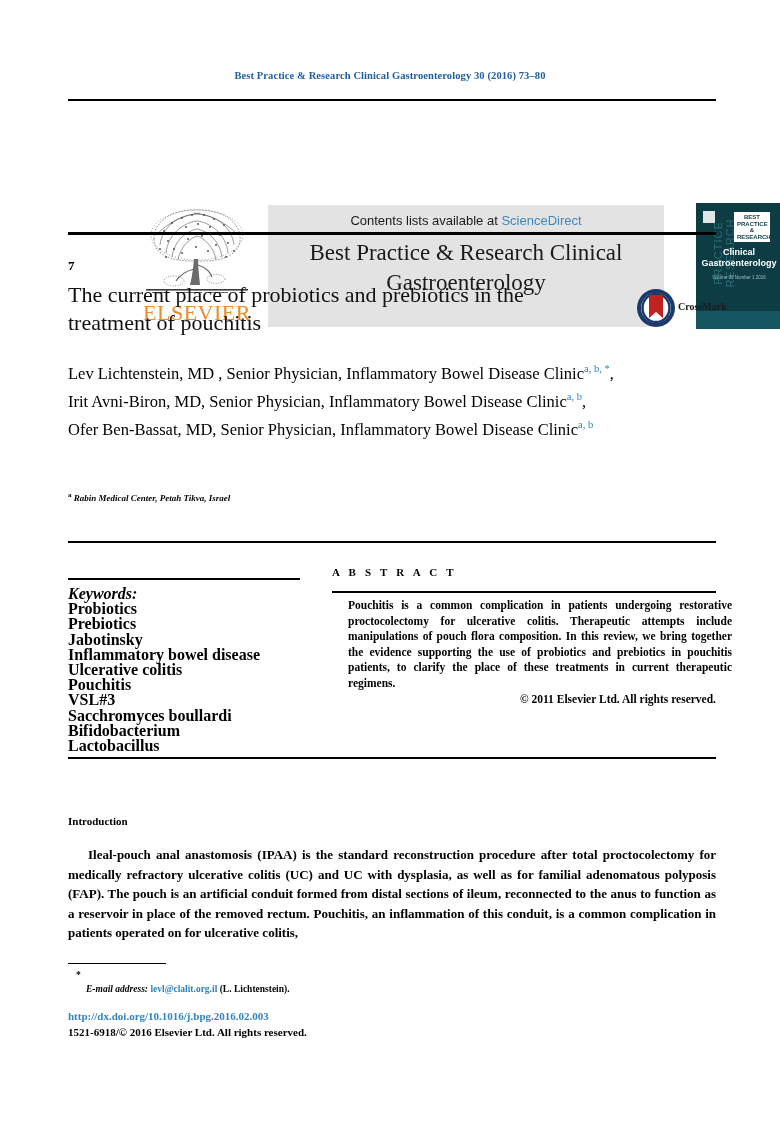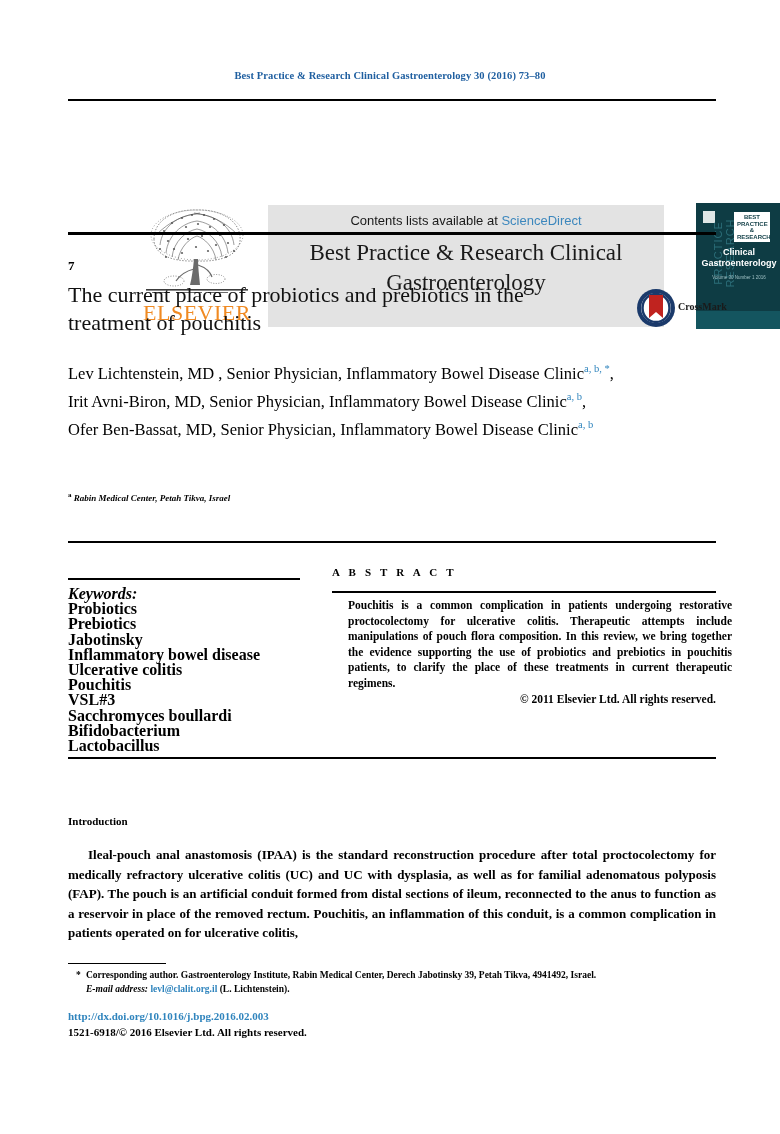--- a/index.html
+++ b/index.html
@@ -529,21 +529,21 @@
 
   <div class="rule-block-bottom"></div>
 
   <div class="section-heading">Introduction</div>
   <div class="body-paragraph">Ileal-pouch anal anastomosis (IPAA) is the standard reconstruction procedure after total proctocolectomy for medically refractory ulcerative colitis (UC) and UC with dysplasia, as well as for familial adenomatous polyposis (FAP). The pouch is an artificial conduit formed from distal sections of ileum, reconnected to the anus to function as a reservoir in place of the removed rectum. Pouchitis, an inflammation of this conduit, is a common complication in patients operated on for ulcerative colitis,</div>
 
   <div class="rule-foot"></div>
   <div class="corresponding">
     <span class="star">*</span>
     <span class="corr-body">
-      <span>Corresponding author. Gastroenterology Institute, Rabin Medical Center, Derech Jabotinsky 39, Petah Tikva, 4941492, Israel.</span><br>
+      <br>
       <span class="email-label">E-mail address:</span>
       <span class="email-link">levl@clalit.org.il</span>
       <span>(L. Lichtenstein).</span>
     </span>
   </div>
 
   <div class="doi-link">http://dx.doi.org/10.1016/j.bpg.2016.02.003</div>
   <div class="issn-line">1521-6918/© 2016 Elsevier Ltd. All rights reserved.</div>
 
 </div>

